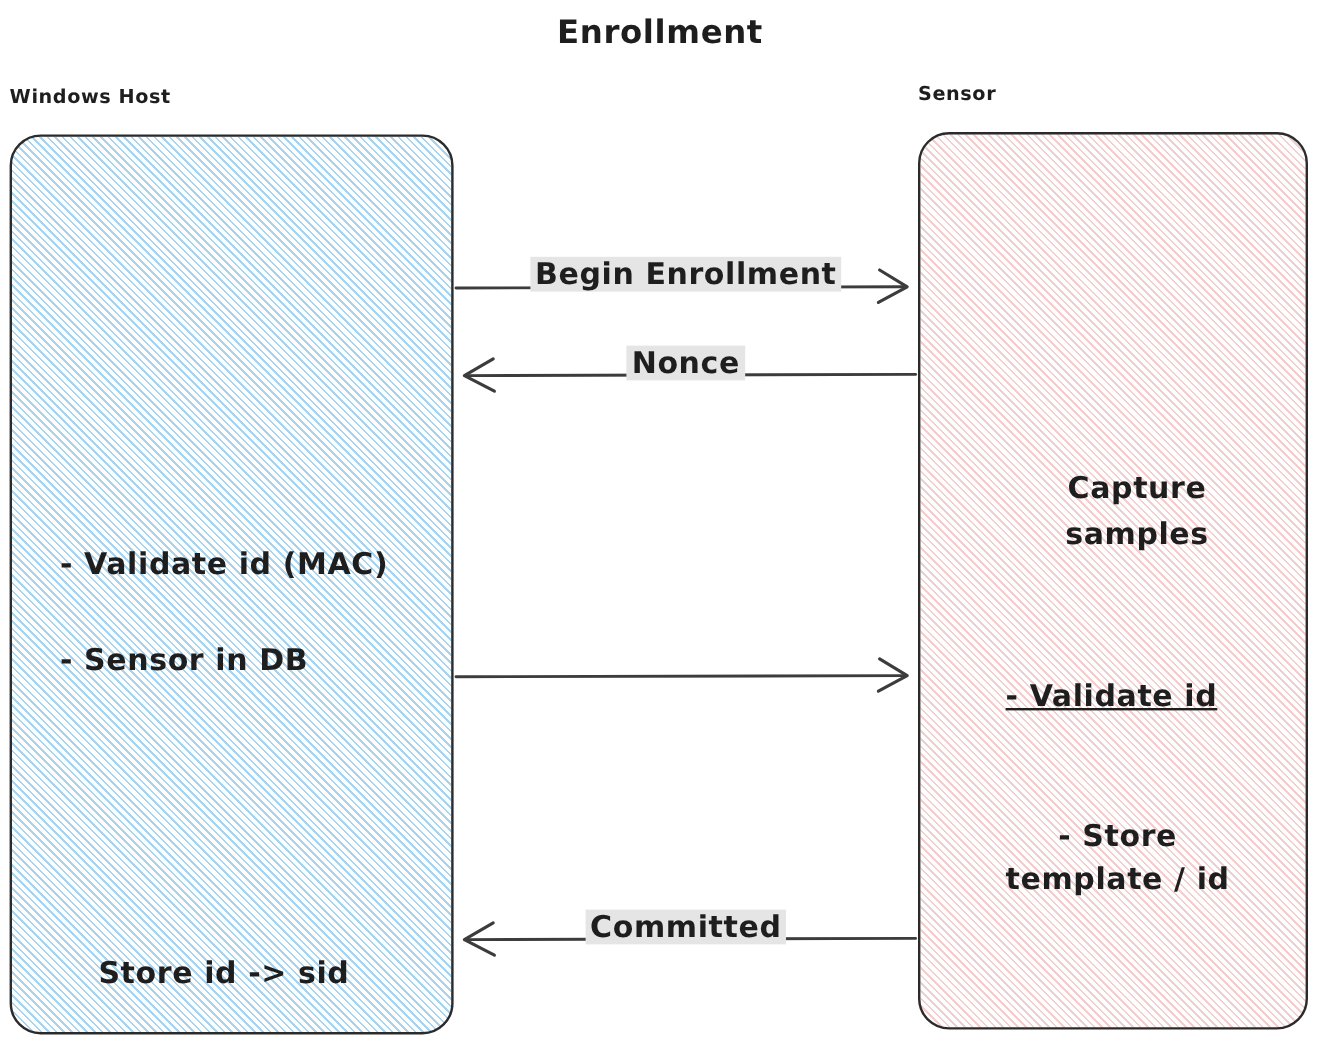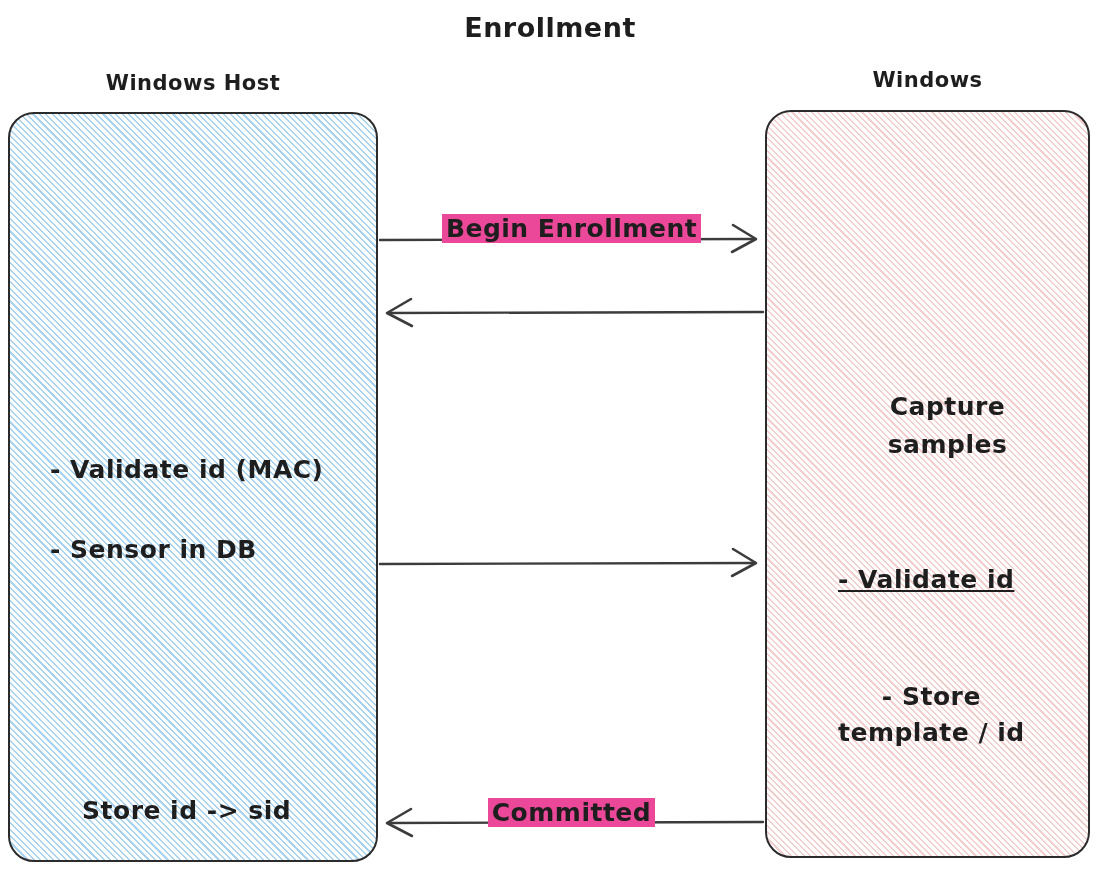--- a/index.html
+++ b/index.html
@@ -31,22 +31,22 @@
     top: 12px;
     left: 0;
     width: 1100px;
     text-align: center;
     font-size: 27px;
   }
 
   
   .lane-title {
     position: absolute;
-    text-align: center;
-    font-size: 21px;
+    text-align: left;
+    font-size: 16px;
   }
   #lane-title-host  { top: 71px; left: 8px;   width: 370px; }
   #lane-title-sensor{ top: 68px; left: 765px; width: 325px; }
 
   
   .lane-box {
     position: absolute;
     border: 2px solid #2b2b2b;
     border-radius: 26px;
     box-sizing: border-box;
@@ -113,51 +113,51 @@
     position: absolute;
     left: 0;
     top: 0;
     width: 100%;
     text-align: center;
     font-size: 25px;
     z-index: 2;
     pointer-events: none;
   }
   .message .msg-label span {
-    background: #ec4899;
+    background: #e5e5e5;
     padding: 0 4px;
   }
   .message svg {
     position: absolute;
     left: 0;
     top: 0;
     overflow: visible;
   }
 
   #message-begin-enrollment { top: 214px; }
   #message-nonce            { top: 288px; }
   #message-commit-id        { top: 538px; }
-  #message-committed        { top: 758px; margin-top: 40px; }
+  #message-committed        { top: 758px; }
 </style>
 </head>
 <body>
 
 <div class="hand" id="diagram-title">Enrollment</div>
 
 <div class="hand lane-title" id="lane-title-host">Windows Host</div>
 
 <div class="lane-box" id="lane-box-host"></div>
 
 <div class="hand note" id="note-host-generate">- Validate id (MAC)</div>
 
 <div class="hand note" id="note-host-storedb">- Sensor in DB</div>
 
 <div class="hand note" id="note-host-storesid">Store id -&gt; sid</div>
 
-<div class="hand lane-title" id="lane-title-sensor">Windows</div>
+<div class="hand lane-title" id="lane-title-sensor">Sensor</div>
 
 <div class="lane-box" id="lane-box-sensor"></div>
 
 <div class="hand note" id="note-sensor-capture">Capture
 samples</div>
 
 <div class="hand note" id="note-sensor-validate">- Validate id</div>
 
 <div class="hand note" id="note-sensor-store">- Store
 template / id</div>
@@ -170,20 +170,23 @@
   <div class="hand msg-label">
     <span>Begin Enrollment</span>
   </div>
 </div>
 
 <div class="message" id="message-nonce">
   <svg width="387" height="60" viewBox="0 0 387 60">
     <path d="M10 25 L385 24" stroke="#3c3c3c" stroke-width="2.4" fill="none" stroke-linecap="round"></path>
     <path d="M33 11 L9 25 L34 38" stroke="#3c3c3c" stroke-width="2.6" fill="none" stroke-linecap="round" stroke-linejoin="round"></path>
   </svg>
+  <div class="hand msg-label">
+    <span>Nonce</span>
+  </div>
 </div>
 
 <div class="message" id="message-commit-id">
   <svg width="387" height="60" viewBox="0 0 387 60">
     <path d="M2 26 L376 25" stroke="#3c3c3c" stroke-width="2.4" fill="none" stroke-linecap="round"></path>
     <path d="M355 11 L378 25 L354 38" stroke="#3c3c3c" stroke-width="2.6" fill="none" stroke-linecap="round" stroke-linejoin="round"></path>
   </svg>
 </div>
 
 <div class="message" id="message-committed">

